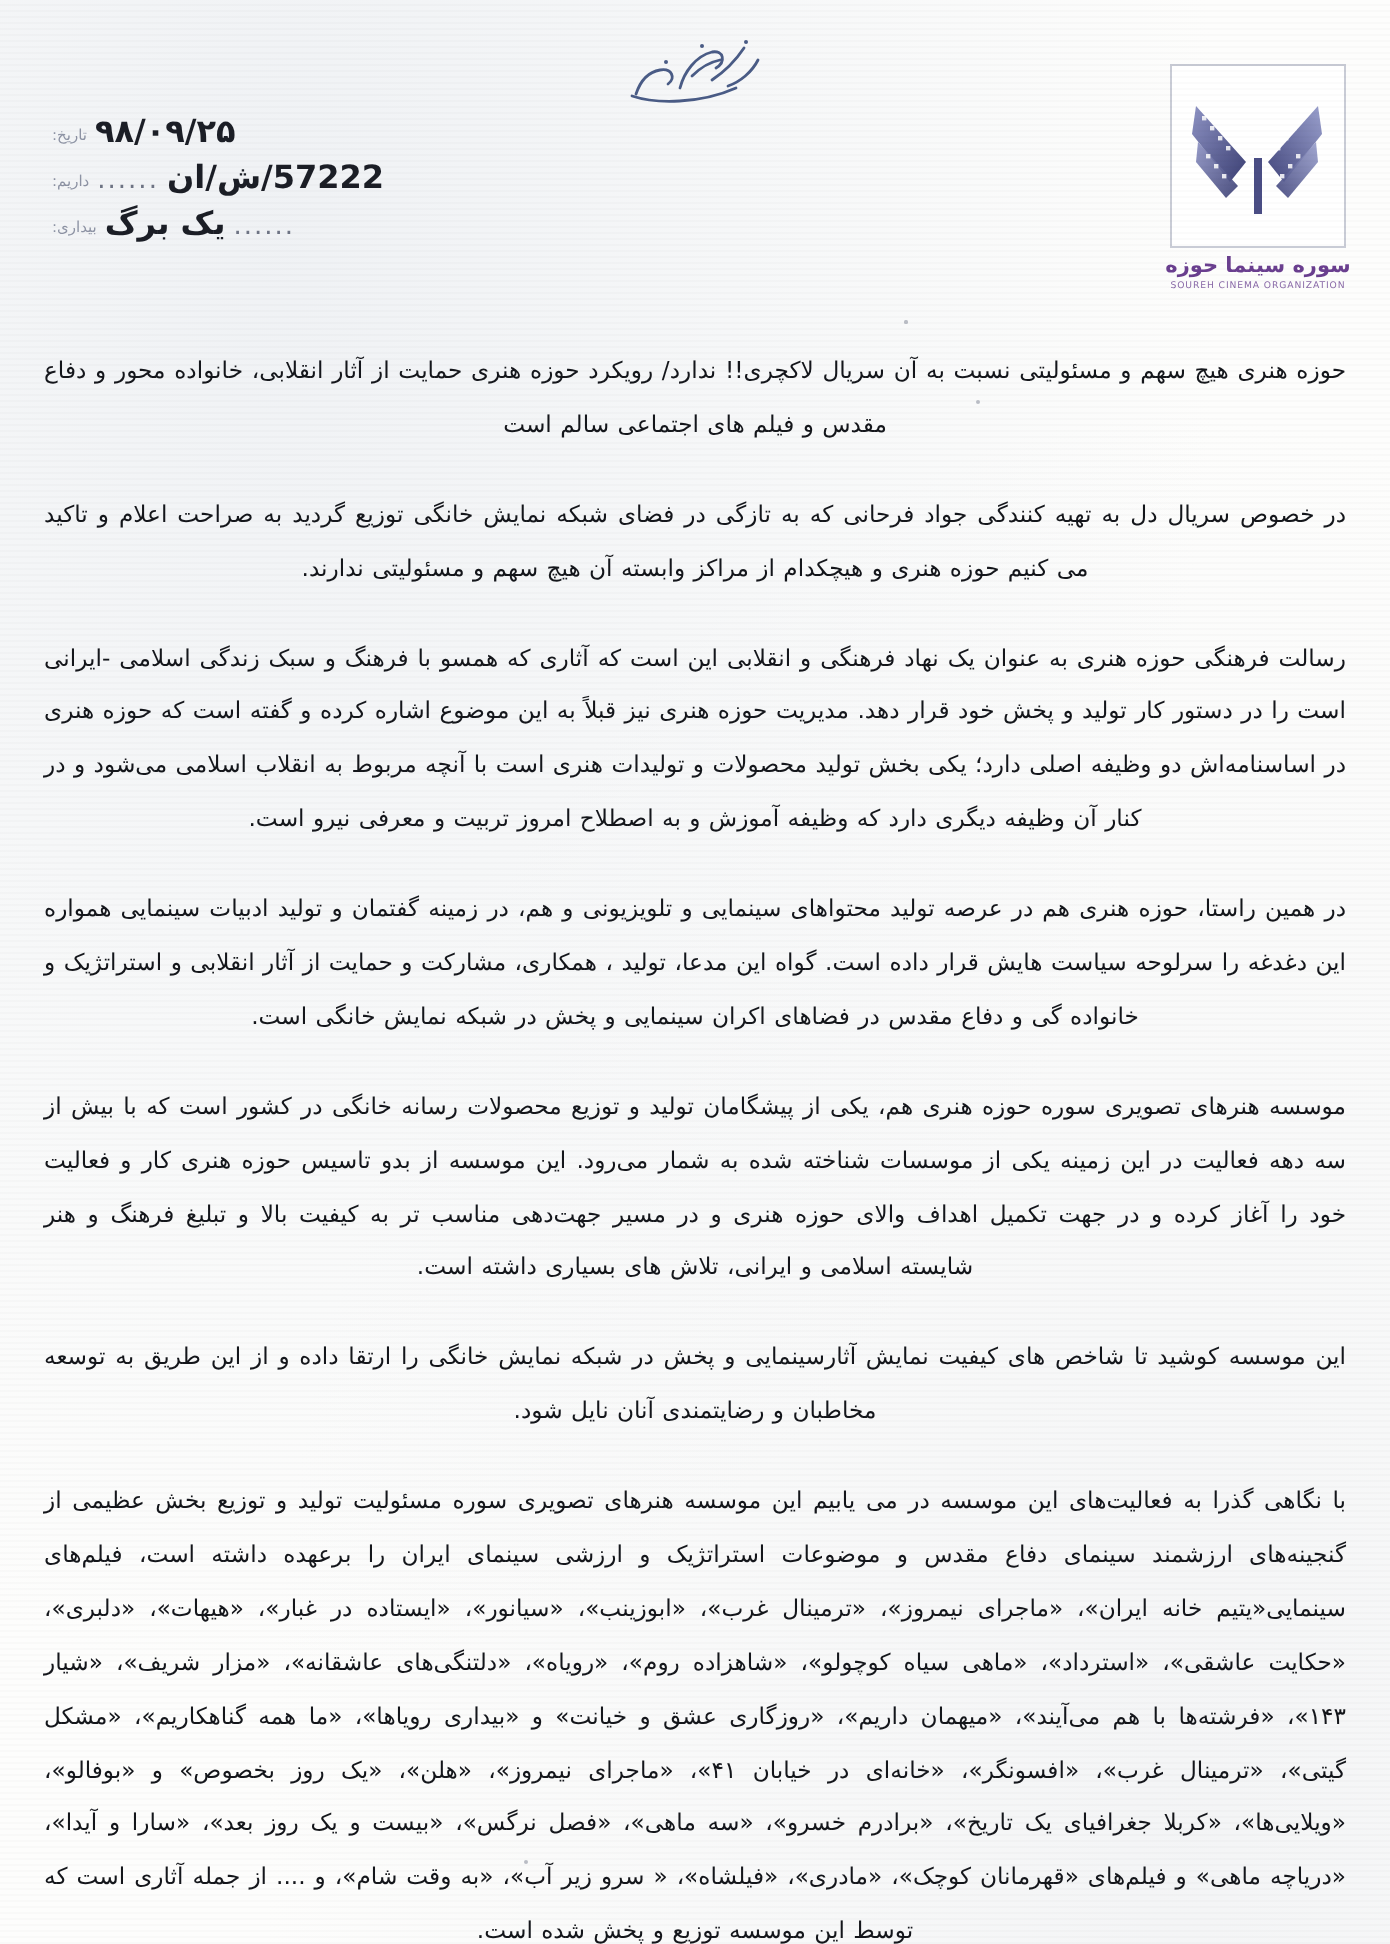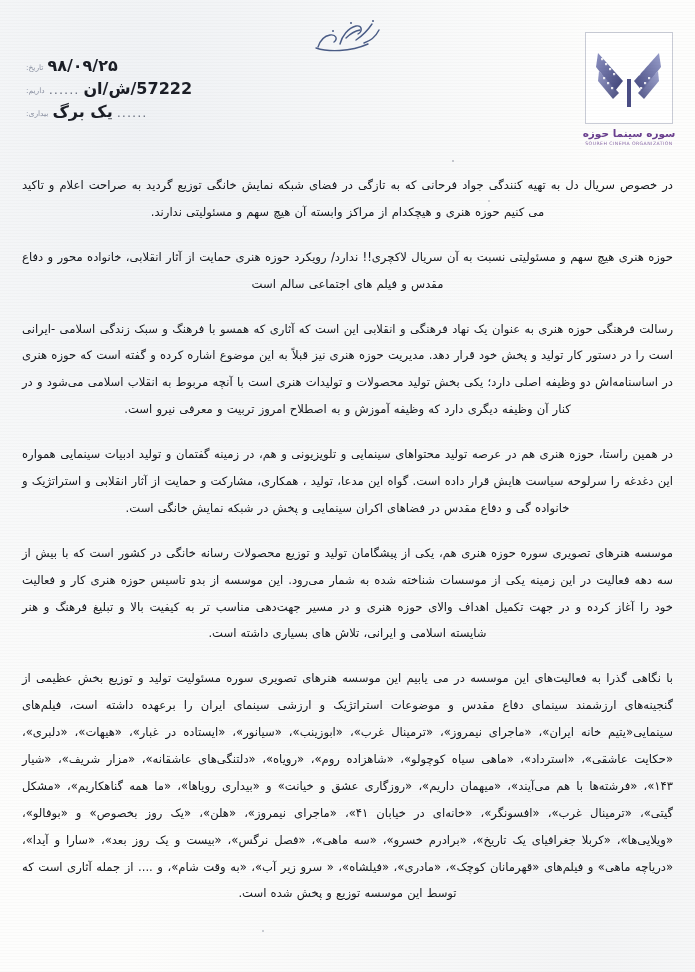--- a/index.html
+++ b/index.html
@@ -228,25 +228,26 @@
 
           <path d="M34 38 L38 38 L38 66 L34 66 Z" fill="#4a4d84"></path>
         </svg>
       </div>
       <div class="logo-wordmark">سوره سینما حوزه</div>
       <div class="logo-subtitle">SOUREH CINEMA ORGANIZATION</div>
     </div>
   </div>
 
   <div class="body">
+    <p class="para">حوزه هنری هیچ سهم و مسئولیتی نسبت به آن سریال لاکچری!! ندارد/ رویکرد حوزه هنری حمایت از آثار انقلابی، خانواده محور و دفاع مقدس و فیلم های اجتماعی سالم است</p>
     <p class="para">در خصوص سریال دل به تهیه کنندگی جواد فرحانی که به تازگی در فضای شبکه نمایش خانگی توزیع گردید به صراحت اعلام و تاکید می کنیم حوزه هنری و هیچکدام از مراکز وابسته آن هیچ سهم و مسئولیتی ندارند.</p>
-    <p class="para">حوزه هنری هیچ سهم و مسئولیتی نسبت به آن سریال لاکچری!! ندارد/ رویکرد حوزه هنری حمایت از آثار انقلابی، خانواده محور و دفاع مقدس و فیلم های اجتماعی سالم است</p>
     <p class="para">رسالت فرهنگی حوزه هنری به عنوان یک نهاد فرهنگی و انقلابی این است که آثاری که همسو با فرهنگ و سبک زندگی اسلامی -ایرانی است را در دستور کار تولید و پخش خود قرار دهد. مدیریت حوزه هنری نیز قبلاً به این موضوع اشاره کرده و گفته است که حوزه هنری در اساسنامه‌اش دو وظیفه اصلی دارد؛ یکی بخش تولید محصولات و تولیدات هنری است با آنچه مربوط به انقلاب اسلامی می‌شود و در کنار آن وظیفه دیگری دارد که  وظیفه آموزش و به اصطلاح امروز تربیت و معرفی نیرو است.</p>
     <p class="para">در همین راستا، حوزه هنری هم در عرصه تولید محتواهای سینمایی و تلویزیونی و هم، در زمینه گفتمان و تولید ادبیات سینمایی همواره این دغدغه را سرلوحه سیاست هایش قرار داده است. گواه این مدعا، تولید ، همکاری، مشارکت و حمایت از آثار انقلابی و استراتژیک و خانواده گی و دفاع مقدس در فضاهای اکران سینمایی و پخش در شبکه نمایش خانگی است.</p>
     <p class="para">موسسه هنرهای تصویری سوره حوزه هنری هم، یکی از پیشگامان تولید و توزیع محصولات رسانه خانگی در کشور است که با بیش از سه دهه فعالیت در این زمینه یکی از موسسات شناخته شده به شمار می‌رود. این موسسه از بدو تاسیس حوزه هنری کار و فعالیت خود را آغاز کرده و در جهت تکمیل اهداف والای حوزه هنری و در مسیر جهت‌دهی مناسب تر به کیفیت بالا و تبلیغ فرهنگ و هنر شایسته اسلامی و ایرانی، تلاش های بسیاری داشته است.</p>
+    <p class="para">این موسسه کوشید تا شاخص های کیفیت نمایش آثارسینمایی و پخش در شبکه نمایش خانگی را ارتقا داده و از این طریق به توسعه مخاطبان و رضایتمندی آنان نایل شود.</p>
     <p class="para">با نگاهی گذرا به فعالیت‌های این موسسه در می یابیم این موسسه هنرهای تصویری سوره مسئولیت تولید و توزیع بخش عظیمی از گنجینه‌های ارزشمند سینمای دفاع مقدس و موضوعات استراتژیک و ارزشی سینمای ایران را برعهده داشته است، فیلم‌های سینمایی«یتیم خانه ایران»، «ماجرای نیمروز»، «ترمینال غرب»، «ابوزینب»، «سیانور»، «ایستاده در غبار»، «هیهات»، «دلبری»، «حکایت عاشقی»، «استرداد»، «ماهی سیاه کوچولو»، «شاهزاده روم»، «رویاه»، «دلتنگی‌های عاشقانه»، «مزار شریف»، «شیار ۱۴۳»، «فرشته‌ها با هم می‌آیند»، «میهمان داریم»، «روزگاری عشق و خیانت» و «بیداری رویاها»، «ما همه گناهکاریم»، «مشکل گیتی»، «ترمینال غرب»، «افسونگر»، «خانه‌ای در خیابان ۴۱»، «ماجرای نیمروز»، «هلن»، «یک روز بخصوص» و «بوفالو»، «ویلایی‌ها»، «کربلا جغرافیای یک تاریخ»، «برادرم خسرو»، «سه ماهی»، «فصل نرگس»، «بیست و یک روز بعد»، «سارا و آیدا»، «دریاچه ماهی» و فیلم‌های «قهرمانان کوچک»، «مادری»، «فیلشاه»، « سرو زیر آب»، «به وقت شام»، و .... از جمله آثاری است که توسط این موسسه توزیع و پخش شده است.</p>
 
   </div>
 
   <div class="grain"></div>
   <span class="speck" style="left:488px;top:200px;width:2px;height:2px;"></span>
   <span class="speck" style="left:262px;top:930px;width:2px;height:2px;"></span>
   <span class="speck" style="left:452px;top:160px;width:1.5px;height:1.5px;"></span>
 
 </div>

